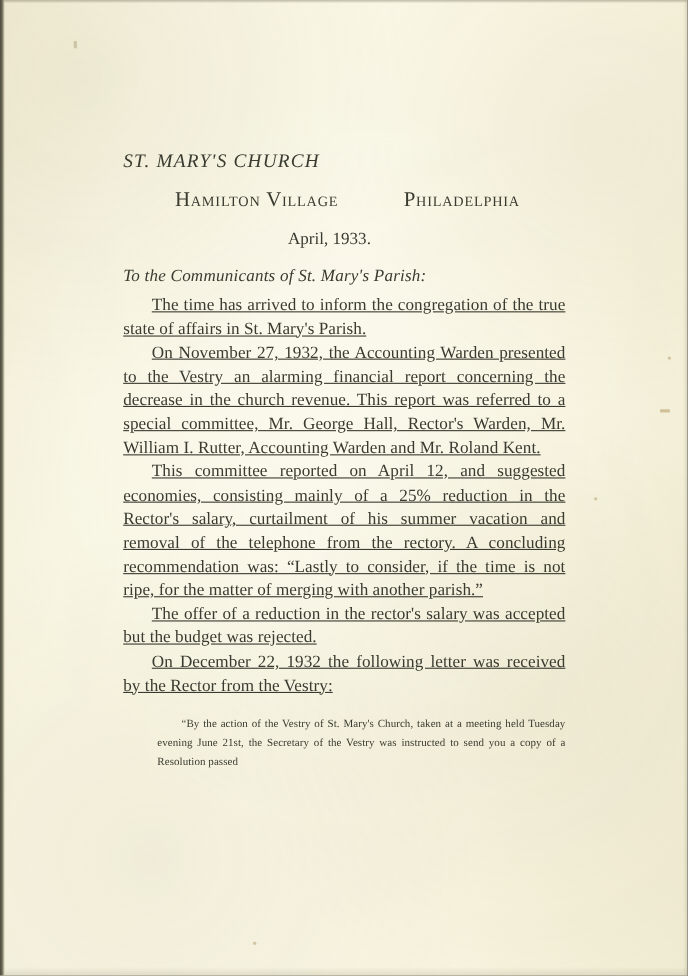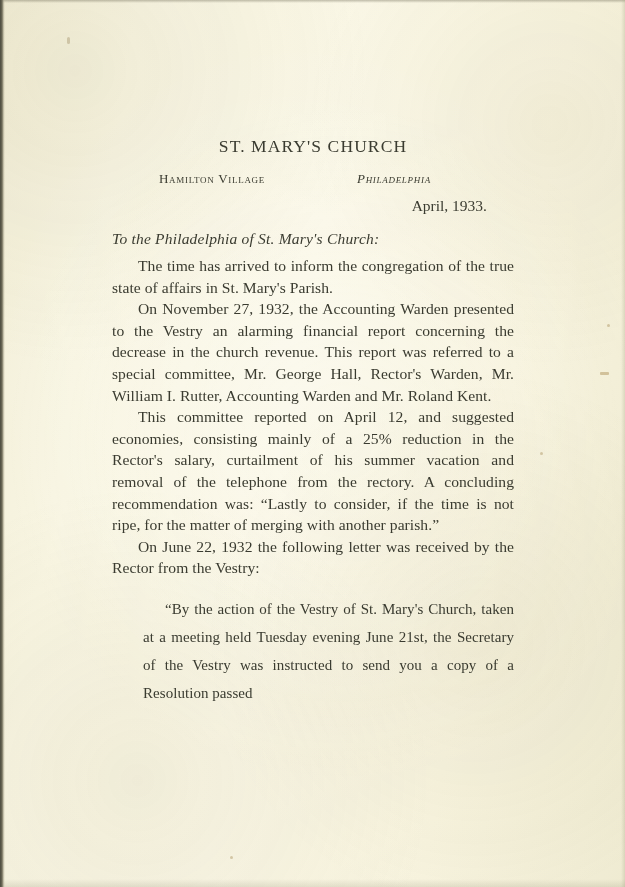--- a/index.html
+++ b/index.html
@@ -67,82 +67,83 @@
   
   .column {
     position: absolute;
     left: 112px;
     top: 0;
     width: 402px;
     z-index: 2;
   }
 
   .title {
-    text-align: center;
     font-size: 17.5px;
     letter-spacing: 1.1px;
     margin-top: 136px;
     line-height: 1.2;
     white-space: nowrap;
+    font-style: italic;
   }
 
   .place-line {
     position: relative;
     height: 26px;
     margin-top: 14px;
-    font-size: 13px;
+    font-size: 19px;
     letter-spacing: 0.7px;
   }
   .place-left {
     position: absolute;
     left: 47px;
     top: 0;
     font-variant: small-caps;
     white-space: nowrap;
   }
   .place-right {
     position: absolute;
-    left: 245px;
+    left: 255px;
     top: 0;
     font-variant: small-caps;
     white-space: nowrap;
-    font-style: italic;
   }
 
   .date-line {
-    text-align: right;
+    text-align: center;
     padding-right: 27px;
     font-size: 15.5px;
+    margin-top: 12px;
   }
 
   .salutation {
     font-style: italic;
     font-size: 15.5px;
     margin-top: 15px;
     letter-spacing: 0.2px;
   }
 
   p.body {
     margin: 0;
     font-size: 15.6px;
     line-height: 21.6px;
     text-align: justify;
     text-indent: 26px;
     hyphens: none;
     letter-spacing: 0.05px;
+    text-decoration: underline;
   }
   p.body.first { margin-top: 7px; }
 
   .gap-before { margin-top: 21px; }
 
   blockquote.quote {
     margin: 16px 0 0 0;
     padding: 0 0 0 31px;
-    font-size: 15px;
-    line-height: 28px;
+    font-size: 10px;
+    line-height: 17px;
     text-align: justify;
     text-indent: 22px;
     letter-spacing: 0.05px;
   }
 
   
   .speck {
     position: absolute;
     background: rgba(160,132,78,0.40);
     border-radius: 50%;
@@ -170,28 +171,29 @@
 
     <div class="title">ST. MARY'S CHURCH</div>
 
     <div class="place-line">
       <div class="place-left">Hamilton Village</div>
       <div class="place-right">Philadelphia</div>
     </div>
 
     <div class="date-line">April, 1933.</div>
 
-    <div class="salutation">To the Philadelphia of St. Mary's Church:</div>
+    <div class="salutation">To the Communicants of St. Mary's Parish:</div>
 
     <p class="body first">The time has arrived to inform the congregation of the true state of affairs in St. Mary's Parish.</p>
 
     <p class="body">On November 27, 1932, the Accounting Warden presented to the Vestry an alarming financial report concerning the decrease in the church revenue.  This report was referred to a special committee, Mr. George Hall, Rector's Warden, Mr. William I. Rutter, Accounting Warden and Mr. Roland Kent.</p>
 
     <p class="body">This committee reported on April 12, and suggested economies, consisting mainly of a 25% reduction in the Rector's salary, curtailment of his summer vacation and removal of the telephone from the rectory.  A concluding recommendation was: “Lastly to consider, if the time is not ripe, for the matter of merging with another parish.”</p>
 
 
+    <p class="body">The offer of a reduction in the rector's salary was accepted but the budget was rejected.</p>
 
-    <p class="body gap-before">On June 22, 1932 the following letter was received by the Rector from the Vestry:</p>
+    <p class="body gap-before">On December 22, 1932 the following letter was received by the Rector from the Vestry:</p>
 
     <blockquote class="quote">“By the action of the Vestry of St. Mary's Church, taken at a meeting held Tuesday evening June 21st, the Secretary of the Vestry was instructed to send you a copy of a Resolution passed</blockquote>
 
   </div>
 </div>
 
 </body></html>

